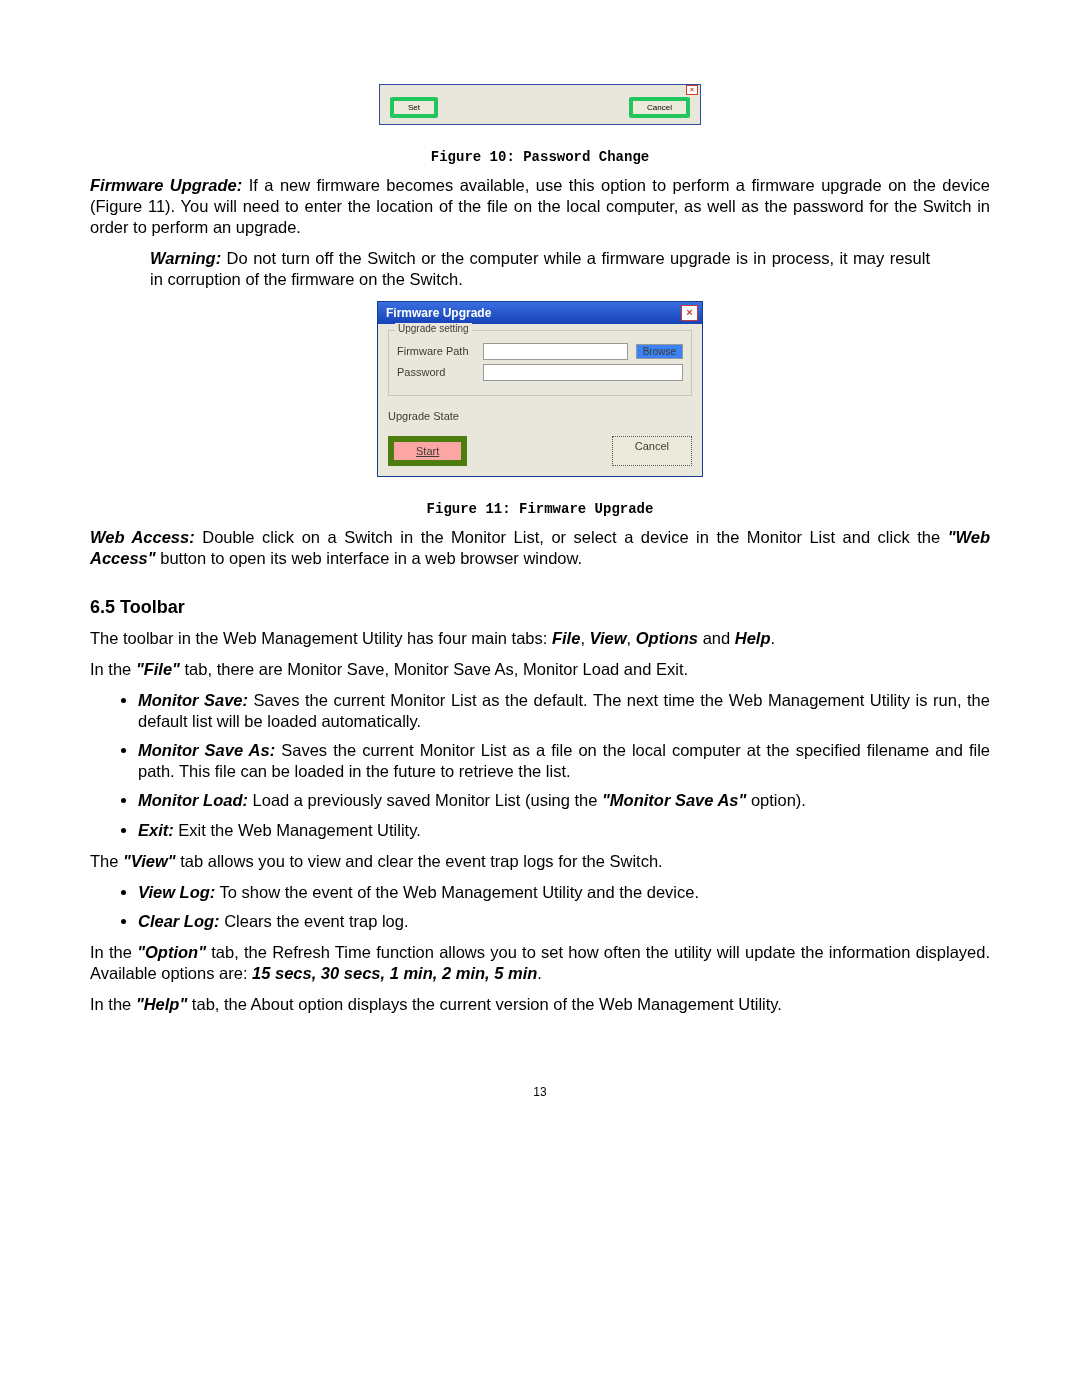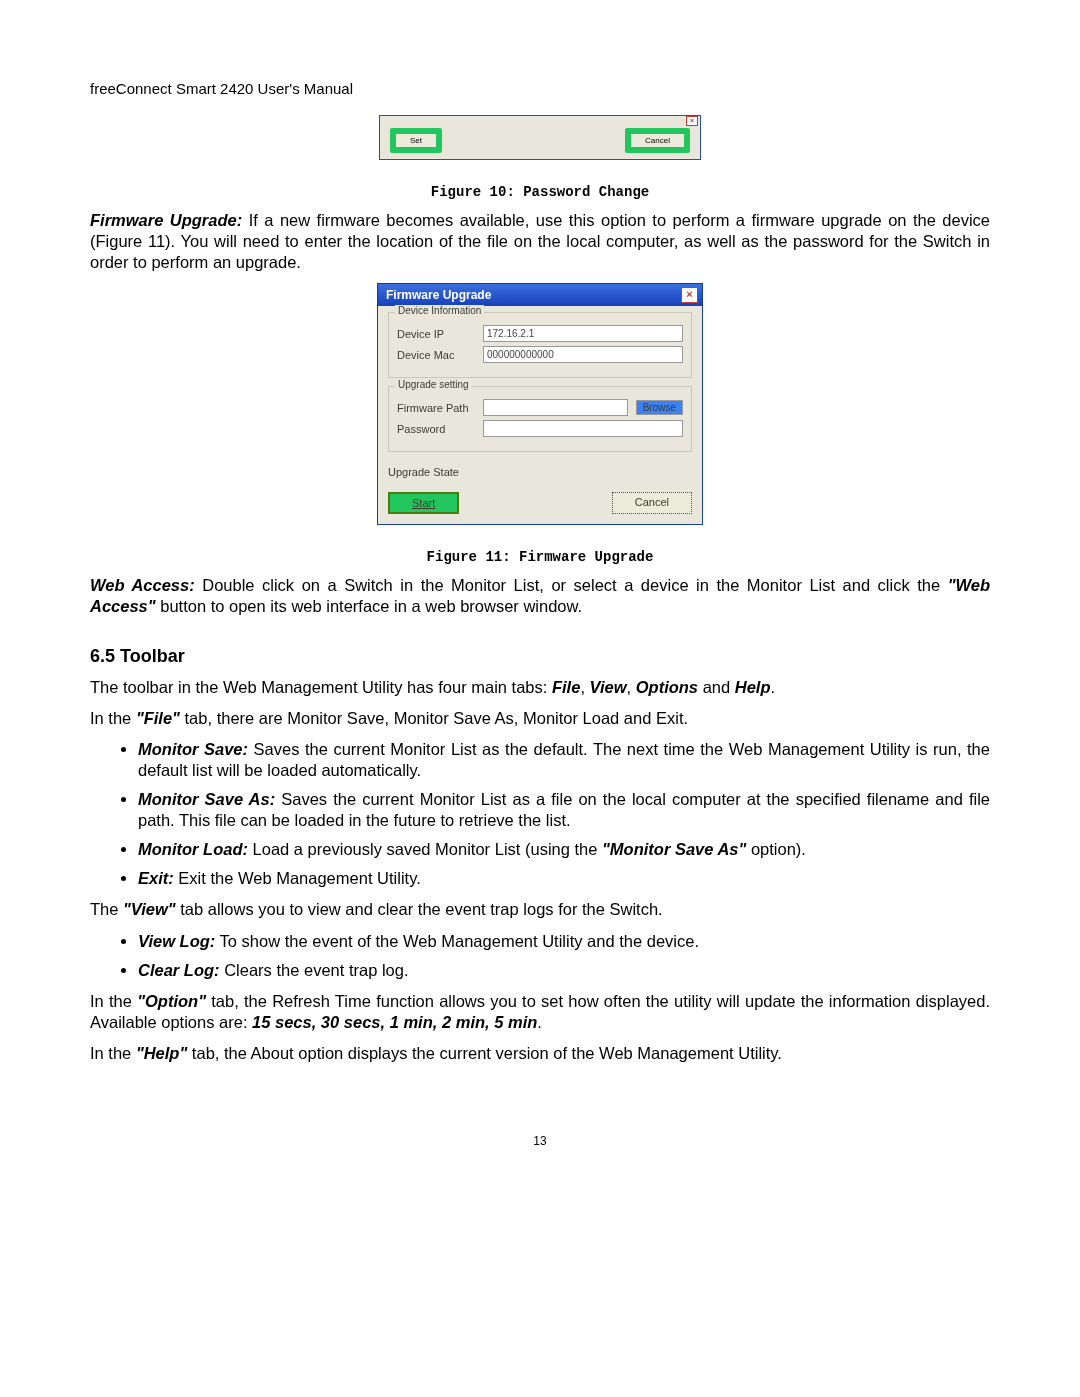--- a/index.html
+++ b/index.html
@@ -71,21 +71,21 @@
   }
   .pwd-buttons {
     display: flex;
     justify-content: space-between;
     padding: 4px 10px 6px 10px;
   }
   .win-btn {
     font-size: 8px;
     padding: 2px 14px;
     background: #eceadb;
-    border: 6px solid #22c55e;
+    border: 4px solid #22c55e;
     border-radius: 2px;
   }
 
   .figcap {
     font-size: 14px;
     font-weight: bold;
     text-align: center;
     margin-top: 24px;
     font-family: Liberation Mono, monospace;
   }
@@ -175,22 +175,22 @@
     font-size: 11px;
   }
   .btn-row {
     display: flex;
     justify-content: space-between;
     margin-top: 14px;
   }
   .btn-big {
     font-size: 11px;
     padding: 3px 22px;
-    background: #22c55e;
-    border: 2px solid #4d7c0f;
+    background: #fca5a5;
+    border: 6px solid #4d7c0f;
     text-decoration: underline;
   }
   .btn-dotted {
     font-size: 11px;
     padding: 3px 22px;
     background: #eceadb;
     border: 1px dotted #555;
   }
 
   
@@ -227,58 +227,49 @@
     text-align: center;
     font-size: 12px;
     margin-top: 70px;
   }
 </style>
 </head>
 <body>
 
 <div class="page">
 
-  <div class="header-title">freeConnect Smart 2420 User's Manual</div>
 
   <div class="figure-block">
     <div class="fig10">
       <div class="titlebar-small">
         <div class="close-icon">×</div>
       </div>
       <div class="pwd-buttons">
         <div class="win-btn">Set</div>
         <div class="win-btn">Cancel</div>
       </div>
     </div>
     <div class="figcap">Figure 10: Password Change</div>
   </div>
 
   <p class="body">
     <span class="bold">Firmware Upgrade:</span><span> If a new firmware becomes available, use this option to perform a firmware upgrade on the device (Figure 11).  You will need to enter the location of the file on the local computer, as well as the password for the Switch in order to perform an upgrade.</span>
   </p>
 
+  <p class="indented">
+    <span class="bold">Warning:</span><span> Do not turn off the Switch or the computer while a firmware upgrade is in process, it may result in corruption of the firmware on the Switch.</span>
+  </p>
 
   <div class="figure-block">
     <div class="fig11">
       <div class="titlebar-xp">
         <span>Firmware Upgrade</span>
         <div class="close-xp">×</div>
       </div>
       <div class="dlg-body">
-        <div class="fieldset">
-          <span class="legend">Device Information</span>
-          <div class="frow">
-            <span class="flabel">Device IP</span>
-            <div class="fval">172.16.2.1</div>
-          </div>
-          <div class="frow">
-            <span class="flabel">Device Mac</span>
-            <div class="fval">000000000000</div>
-          </div>
-        </div>
 
         <div class="fieldset">
           <span class="legend">Upgrade setting</span>
           <div class="frow">
             <span class="flabel">Firmware Path</span>
             <div class="finput"></div>
             <div class="browse-btn">Browse</div>
           </div>
           <div class="frow">
             <span class="flabel">Password</span>

